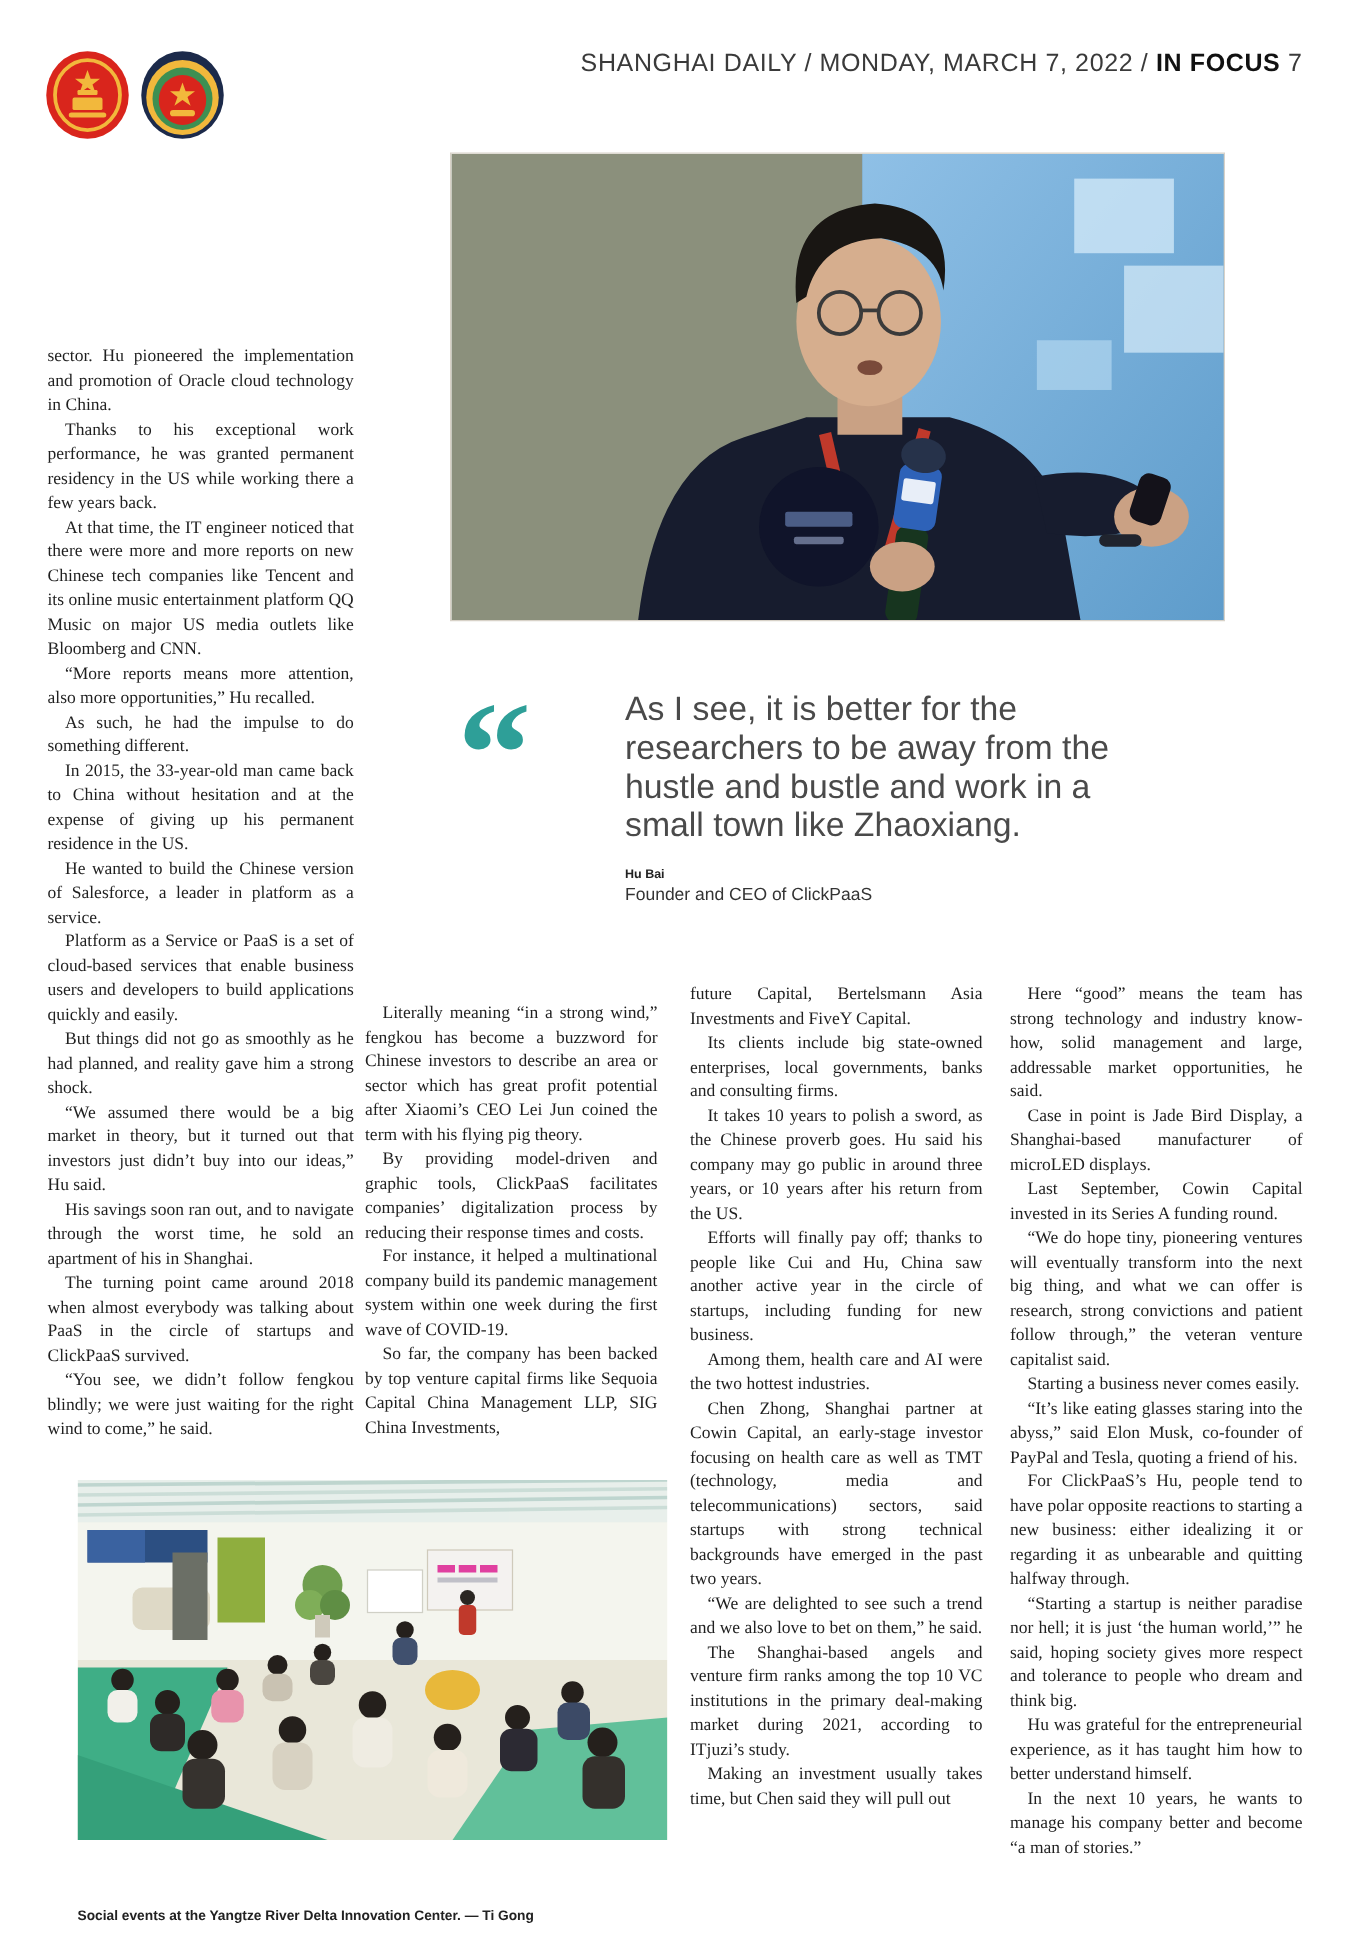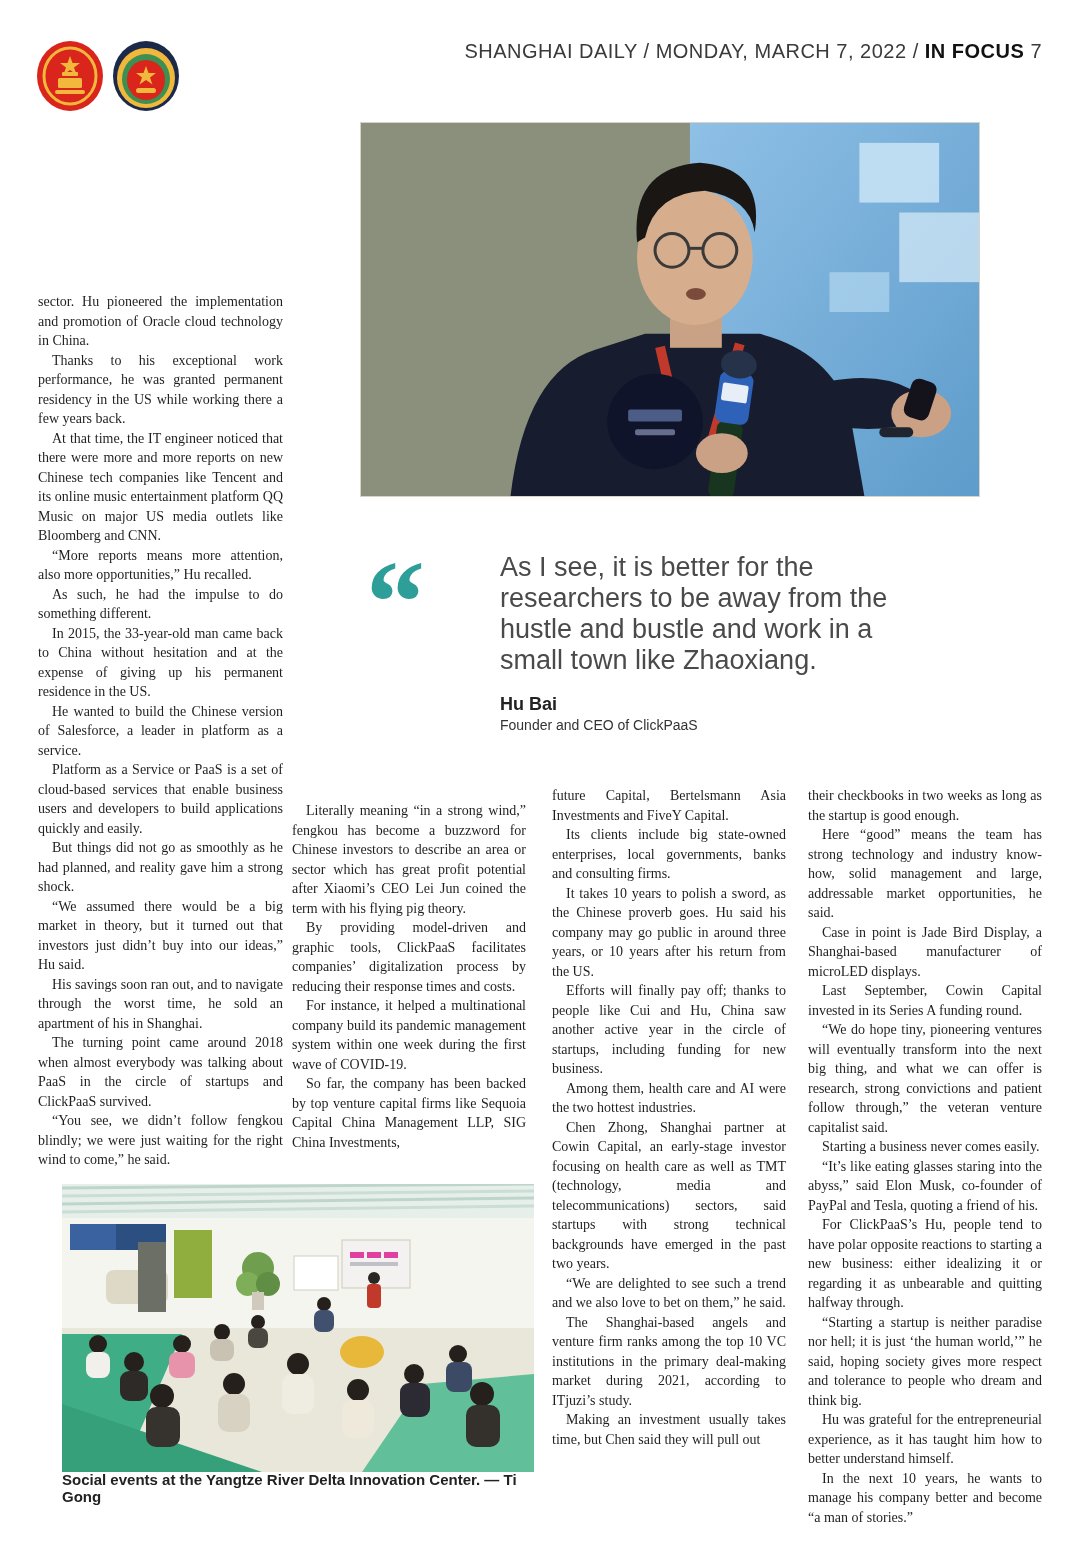--- a/index.html
+++ b/index.html
@@ -26,49 +26,49 @@
   .main-photo {
     position:absolute; left:360px; top:122px; width:620px; height:375px;
     border:1px solid #d8d2c8; overflow:hidden;
   }
   .bottom-photo {
     position:absolute; left:62px; top:1184px; width:472px; height:288px;
     overflow:hidden;
   }
   .main-photo svg, .bottom-photo svg { width:100%; height:100%; display:block; }
   .photo-caption {
-    position:absolute; left:62px; top:1471px; width:472px;
+    position:absolute; left:62px; top:1527px; width:472px;
     font-family:"Liberation Sans", sans-serif; font-weight:bold;
-    font-size:15px; color:#222;
+    font-size:11px; color:#222;
   }
   
   .quote-block { position:absolute; left:366px; top:552px; width:620px; }
   .quote-mark {
     position:absolute; left:0; top:-8px;
     font-family:"Liberation Serif", serif; font-weight:bold;
     font-size:118px; line-height:1; color:#2e9f98;
   }
   .quote-text {
     margin-left:134px; width:430px;
     font-family:"Liberation Sans", sans-serif;
     font-size:27px; line-height:31px; color:#4a4a4a;
   }
   .quote-author {
     margin-left:134px; margin-top:18px;
     font-family:"Liberation Sans", sans-serif;
-    font-size:18px; font-weight:bold; color:#222;
+    font-size:10px; font-weight:bold; color:#222;
   }
   .quote-author-title {
     margin-left:134px; margin-top:2px;
     font-family:"Liberation Sans", sans-serif;
     font-size:14px; color:#333;
   }
   
   .col { position:absolute; font-size:14px; line-height:19.5px; text-align:justify; }
-  .col-1 { left:38px;  top:292px; width:245px; }
+  .col-1 { left:38px;  top:276px; width:245px; }
   .col-2 { left:292px; top:786px; width:234px;margin-top:15px; }
   .col-3 { left:552px; top:786px; width:234px; }
   .col-4 { left:808px; top:786px; width:234px; }
   .col p.para { text-indent:14px; }
   .col p.para.cont { text-indent:0; }
 </style>
 </head>
 <body>
 
 <div class="page">
@@ -183,21 +183,20 @@
       <p class="para">Its clients include big state-owned enterprises, local governments, banks and consulting firms.</p>
       <p class="para">It takes 10 years to polish a sword, as the Chinese proverb goes. Hu said his company may go public in around three years, or 10 years after his return from the US.</p>
       <p class="para">Efforts will finally pay off; thanks to people like Cui and Hu, China saw another active year in the circle of startups, including funding for new business.</p>
       <p class="para">Among them, health care and AI were the two hottest industries.</p>
       <p class="para">Chen Zhong, Shanghai partner at Cowin Capital, an early-stage investor focusing on health care as well as TMT (technology, media and telecommunications) sectors, said startups with strong technical backgrounds have emerged in the past two years.</p>
       <p class="para">“We are delighted to see such a trend and we also love to bet on them,” he said.</p>
       <p class="para">The Shanghai-based angels and venture firm ranks among the top 10 VC institutions in the primary deal-making market during 2021, according to ITjuzi’s study.</p>
       <p class="para">Making an investment usually takes time, but Chen said they will pull out</p>
     </div>
   <div class="col col-4">
-      <p class="para cont">their checkbooks in two weeks as long as the startup is good enough.</p>
       <p class="para">Here “good” means the team has strong technology and industry know-how, solid management and large, addressable market opportunities, he said.</p>
       <p class="para">Case in point is Jade Bird Display, a Shanghai-based manufacturer of microLED displays.</p>
       <p class="para">Last September, Cowin Capital invested in its Series A funding round.</p>
       <p class="para">“We do hope tiny, pioneering ventures will eventually transform into the next big thing, and what we can offer is research, strong convictions and patient follow through,” the veteran venture capitalist said.</p>
       <p class="para">Starting a business never comes easily.</p>
       <p class="para">“It’s like eating glasses staring into the abyss,” said Elon Musk, co-founder of PayPal and Tesla, quoting a friend of his.</p>
       <p class="para">For ClickPaaS’s Hu, people tend to have polar opposite reactions to starting a new business: either idealizing it or regarding it as unbearable and quitting halfway through.</p>
       <p class="para">“Starting a startup is neither paradise nor hell; it is just ‘the human world,’” he said, hoping society gives more respect and tolerance to people who dream and think big.</p>
       <p class="para">Hu was grateful for the entrepreneurial experience, as it has taught him how to better understand himself.</p>
       <p class="para">In the next 10 years, he wants to manage his company better and become “a man of stories.”</p>

